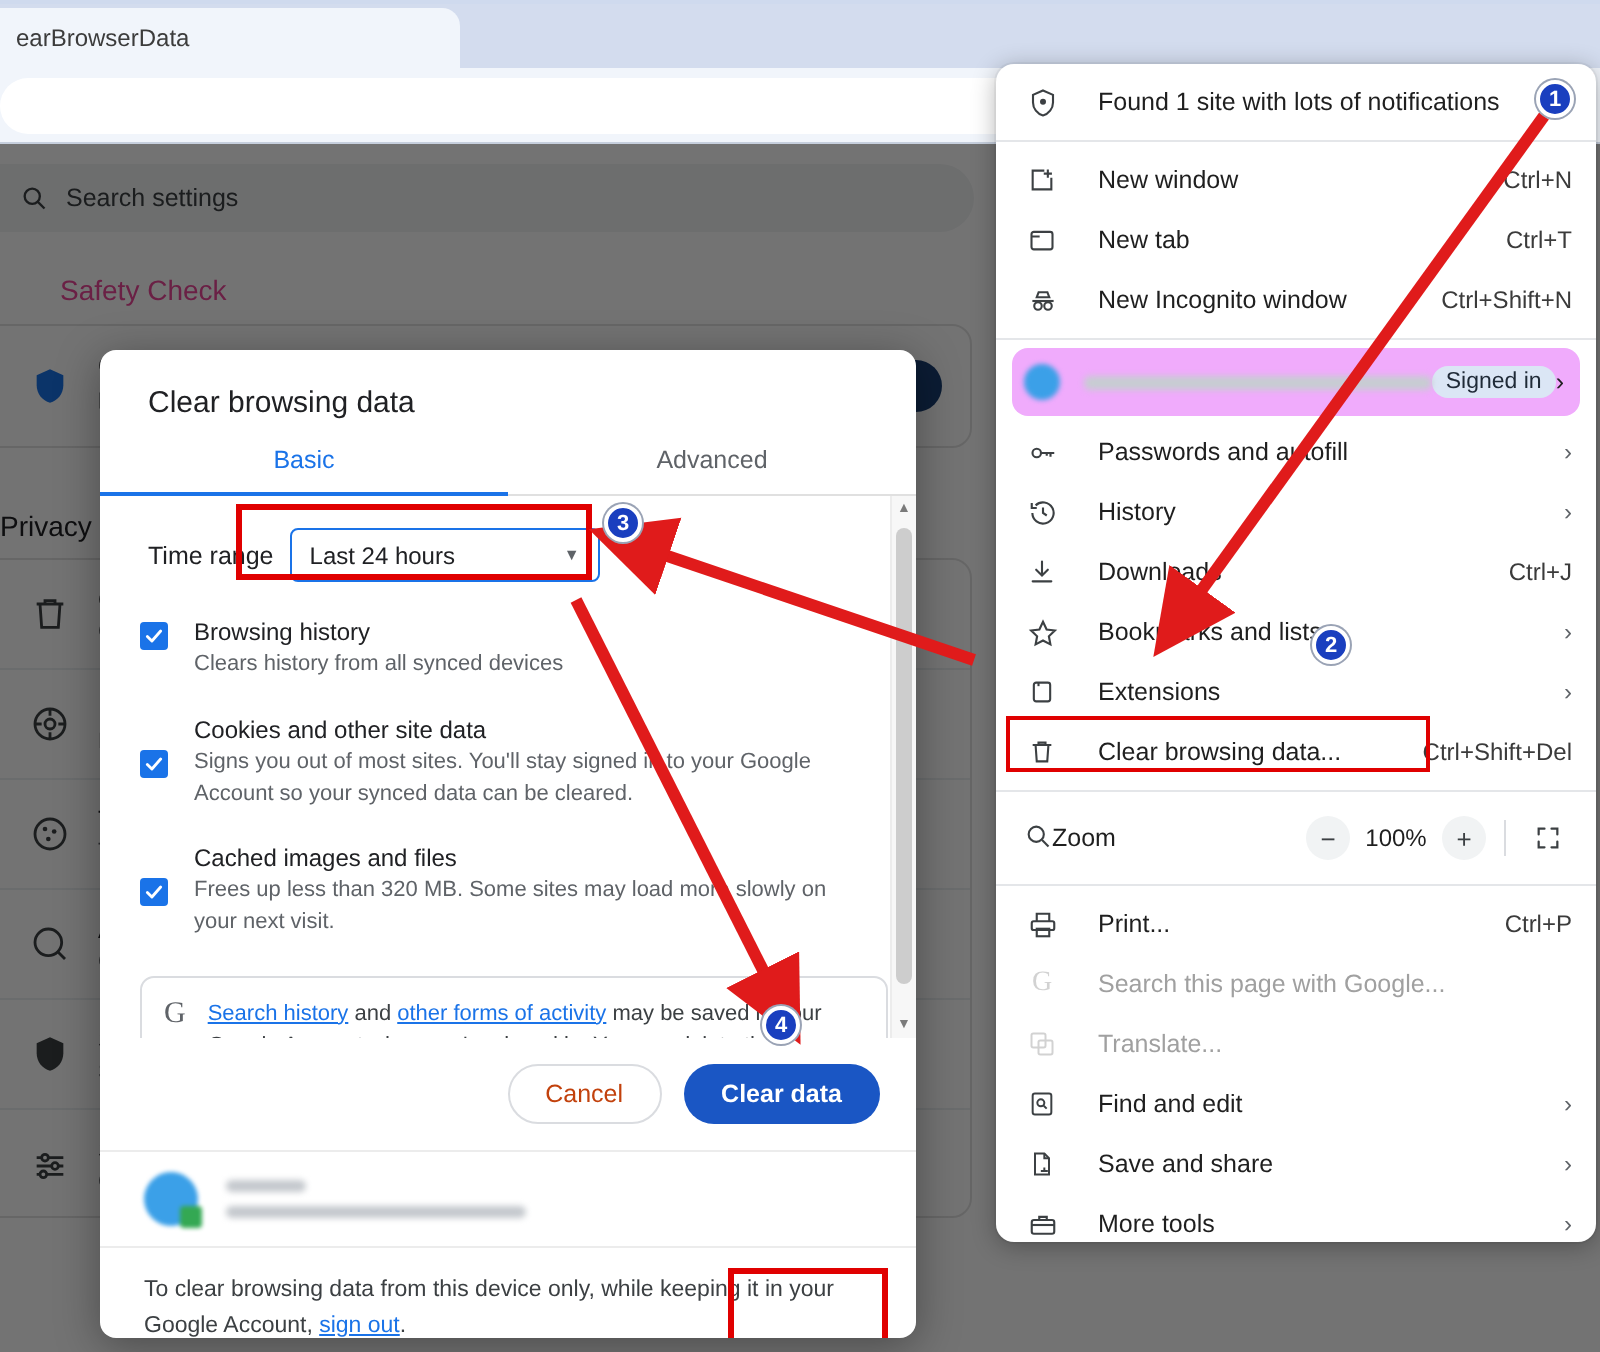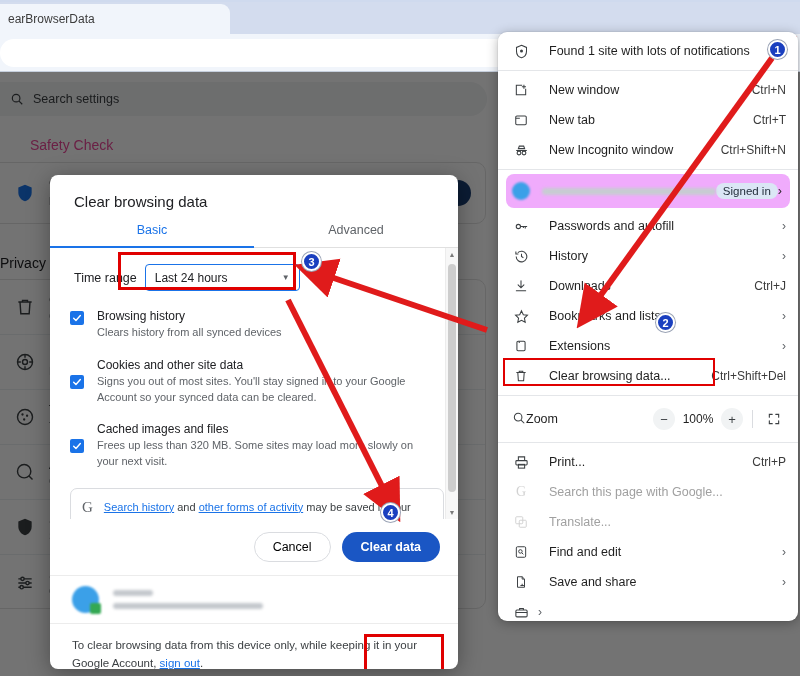--- a/index.html
+++ b/index.html
@@ -212,21 +212,21 @@
   .sb-arrow { height:13px; display:flex; align-items:center; justify-content:center; font-size:7px; color:#7a7a7a; }
   .sb-thumb { position:absolute; left:2px; right:2px; top:16px; height:228px; background:#cdcdcd; border-radius:5px; }
 
   .cbd-actions {
     height:56px; display:flex; align-items:center; justify-content:flex-end;
     gap:11px; padding-right:18px; background:#fff;
   }
   .btn-cancel {
     border:1px solid #dadce0; border-radius:15px; height:30px;
     padding:0 18px; display:flex; align-items:center;
-    color:#000000; font-size:12.5px; background:#fff;
+    color:#c2410c; font-size:12.5px; background:#fff;
   }
   .btn-clear {
     background:#1a56c4; color:#fff; border-radius:15px; height:30px;
     padding:0 19px; display:flex; align-items:center; font-size:12.5px;
     font-weight:bold;
   }
   .clear-highlight {
     position:absolute; right:14px; bottom:-5px; width:80px; height:40px;
     border:3px solid #e00000; pointer-events:none;
   }
@@ -683,20 +683,21 @@
       <span class="chev">›</span>
     </div>
     <div class="mi">
       <span class="ico">
           <svg width="15" height="15" viewBox="0 0 24 24" fill="none" stroke="#3c4043" stroke-width="1.7">
             <rect x="3" y="8" width="18" height="11" rx="1.8"></rect>
             <path d="M9 8V5.5h6V8"></path>
             <path d="M3 12h18"></path>
           </svg>
         </span>
+      <span class="lbl">More tools</span>
       <span class="chev">›</span>
     </div>
 
   </div>
 
   <svg class="arrows" viewBox="0 0 800 676">
     <defs>
       <marker id="ah" markerWidth="7" markerHeight="7" refX="3.2" refY="3.4" orient="auto">
         <path d="M0,0 L7,3.4 L0,6.8 z" fill="#e01b1b"></path>
       </marker>

